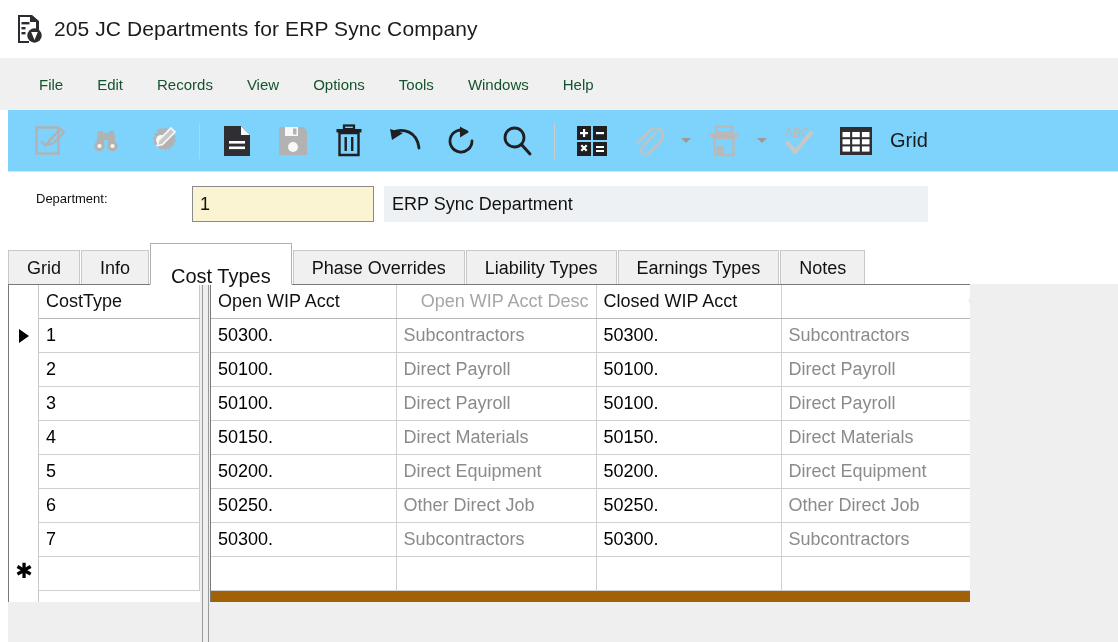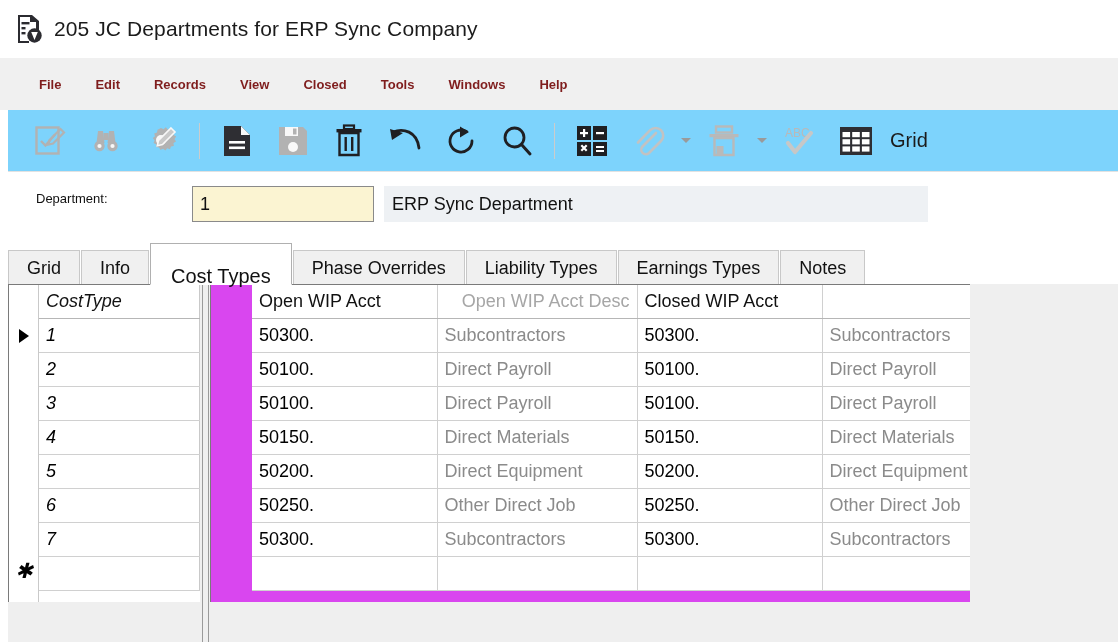--- a/index.html
+++ b/index.html
@@ -39,26 +39,25 @@
   
   .menubar {
     position: absolute; left: 0; top: 58px;
     width: 1118px; height: 52px;
     background: #f0f0f0;
     display: flex; align-items: center;
     padding-left: 22px;
     box-sizing: border-box;
   }
   .menu-item {
-    font-size: 13px;
-    color: #7f1d1d;
+    font-size: 15px;
+    color: #14532d;
     padding: 6px 17px;
     white-space: nowrap;
     cursor: default;
-    font-weight: bold;
   }
 
   
   .toolbar {
     position: absolute; left: 8px; top: 110px;
     width: 1118px; height: 62px;
     background: #7dd3fc;
     border-bottom: 1px solid #e2e2e2;
     display: flex; align-items: center;
     box-sizing: border-box;
@@ -183,39 +182,37 @@
   }
   
   .pane-fixed {
     position: absolute;
     left: 0; top: 0;
     width: 192px; height: 318px;
     background: #ffffff;
     border-left: 1px solid #7a7a7a;
     border-top: 1px solid #7a7a7a;
     box-sizing: border-box;
-    font-style: italic;
   }
   .selcol {
     position: absolute; left: 0; top: 0;
     width: 30px; height: 100%;
     background: #ffffff;
     border-right: 1px solid #c9c9c9;
     box-sizing: border-box;
   }
   .pane-scroll {
     position: absolute;
     left: 202px; top: 0;
     width: 760px; height: 318px;
-    background: #d946ef;
+    background: #a16207;
     border-top: 1px solid #7a7a7a;
     border-left: 1px solid #7a7a7a;
     box-sizing: border-box;
     overflow: hidden;
-    padding-left: 41px;
   }
   .splitbar {
     position: absolute;
     left: 194px; top: 0;
     width: 7px; height: 358px;
     background: #efefef;
     border-left: 1px solid #9a9a9a;
     border-right: 1px solid #9a9a9a;
     box-sizing: border-box;
     cursor: col-resize;
@@ -288,21 +285,21 @@
       </svg>
     </div>
     <div class="title-text">205 JC Departments for ERP Sync Company</div>
   </div>
 
   <div class="menubar">
     <div class="menu-item">File</div>
     <div class="menu-item">Edit</div>
     <div class="menu-item">Records</div>
     <div class="menu-item">View</div>
-    <div class="menu-item">Closed</div>
+    <div class="menu-item">Options</div>
     <div class="menu-item">Tools</div>
     <div class="menu-item">Windows</div>
     <div class="menu-item">Help</div>
   </div>
 
   <div class="toolbar">
 
     <div style="width:14px;flex:0 0 auto;"></div>
 
     <div class="tb-btn">

